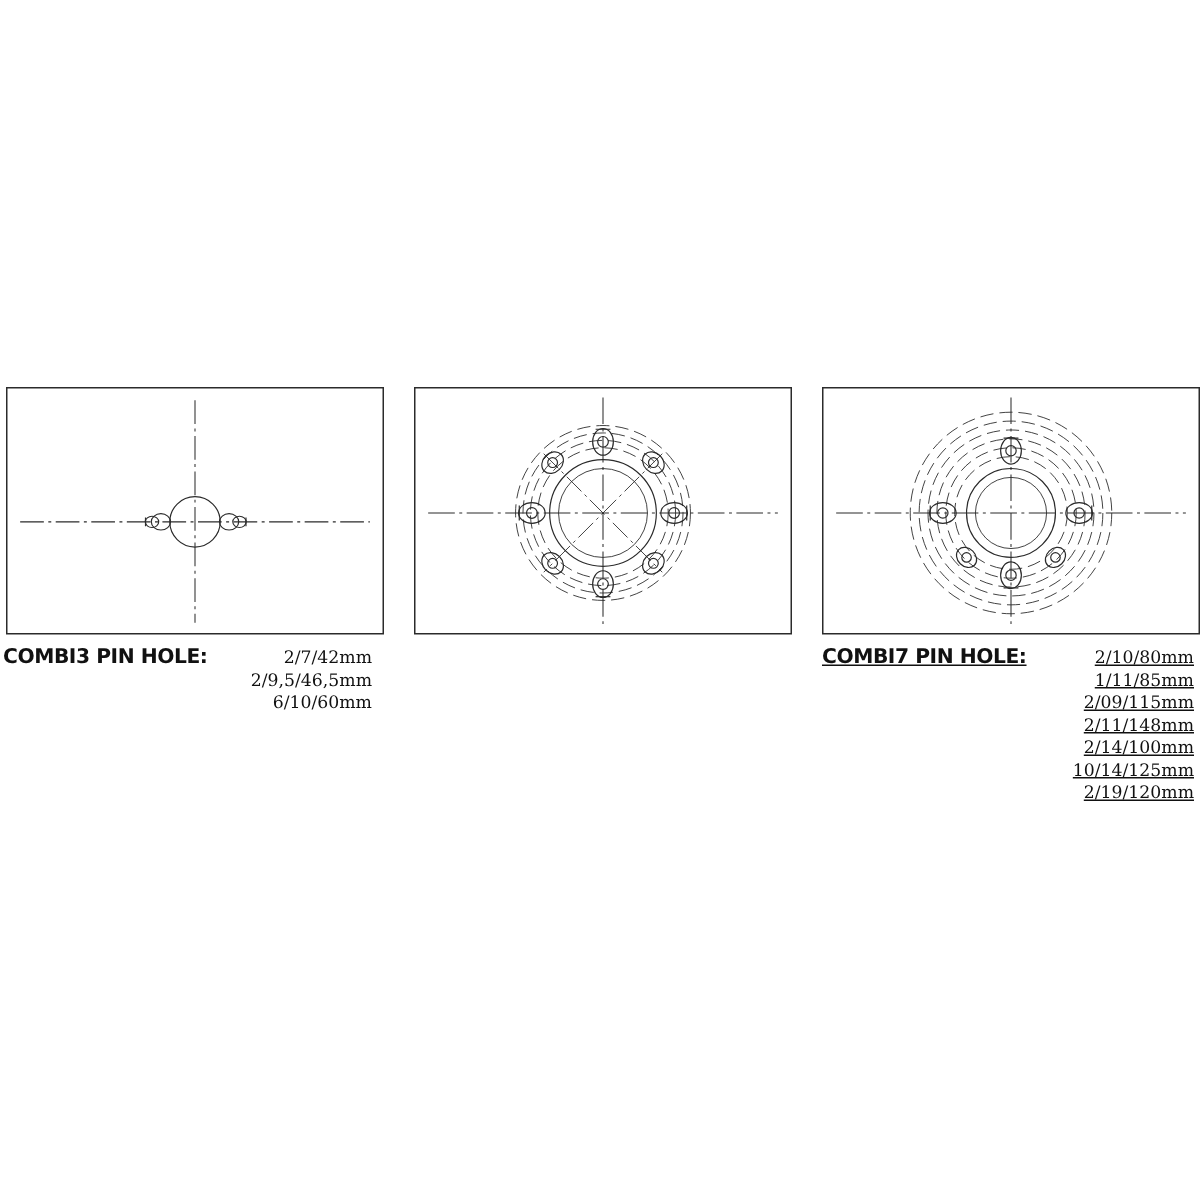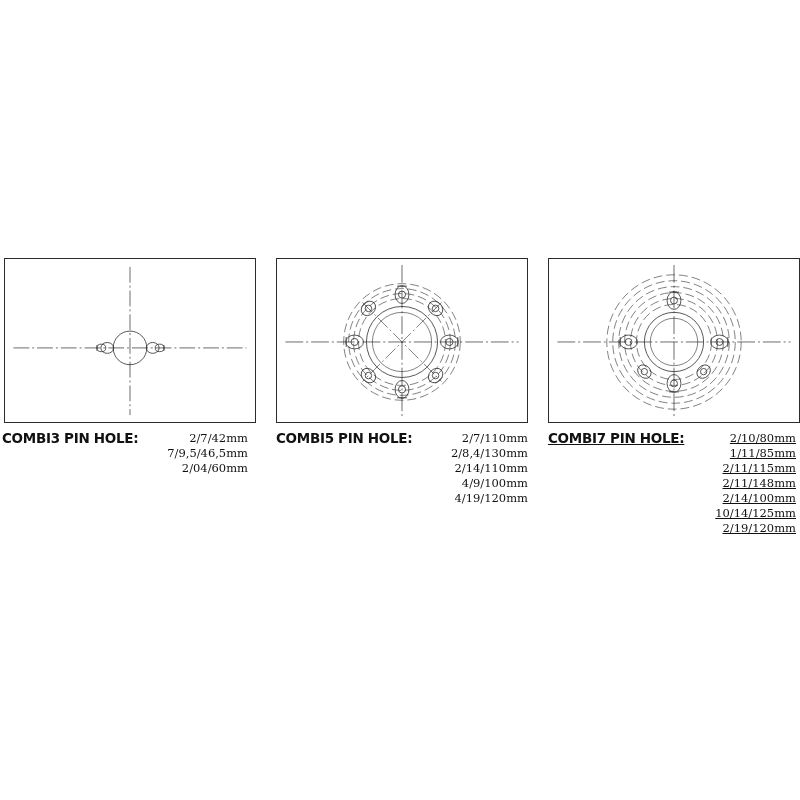--- a/index.html
+++ b/index.html
@@ -115,22 +115,22 @@
             <ellipse cx="149" cy="90" rx="6.5" ry="5.5"></ellipse>
             <ellipse cx="156" cy="90" rx="4.5" ry="3.8"></ellipse>
             <line x1="160.4" y1="87" x2="160.4" y2="93"></line>
           </g>
         </svg>
       </div>
       <div class="caption">
         <span class="caption-title">COMBI3 PIN HOLE:</span>
         <span class="spec-list">
           <span class="spec-item">2/7/42mm</span>
-          <span class="spec-item">7/9,5/46,5mm</span>
-          <span class="spec-item">2/04/60mm</span>
+          <span class="spec-item">2/9,5/46,5mm</span>
+          <span class="spec-item">6/10/60mm</span>
         </span>
       </div>
     </div>
 
     <div class="panel panel-2">
       <div class="figure-box">
         <svg viewBox="0 0 252 165" xmlns="http://www.w3.org/2000/svg">
           <g fill="none" stroke="#2b2b2b" stroke-width="0.8">
 
             <line x1="8" y1="84" x2="244" y2="84" stroke-dasharray="18,3,2,3" stroke-width="0.7"></line>
@@ -172,30 +172,20 @@
               <circle cx="160" cy="50" r="3.3"></circle>
 
               <ellipse cx="92" cy="118" rx="8" ry="6.5" transform="rotate(45 92 118)"></ellipse>
               <circle cx="92" cy="118" r="3.3"></circle>
 
               <ellipse cx="160" cy="118" rx="8" ry="6.5" transform="rotate(-45 160 118)"></ellipse>
               <circle cx="160" cy="118" r="3.3"></circle>
             </g>
           </g>
         </svg>
-      </div>
-      <div class="caption">
-        <span class="caption-title">COMBI5 PIN HOLE:</span>
-        <span class="spec-list">
-          <span class="spec-item">2/7/110mm</span>
-          <span class="spec-item">2/8,4/130mm</span>
-          <span class="spec-item">2/14/110mm</span>
-          <span class="spec-item">4/9/100mm</span>
-          <span class="spec-item">4/19/120mm</span>
-        </span>
       </div>
     </div>
 
     <div class="panel panel-3">
       <div class="figure-box">
         <svg viewBox="0 0 252 165" xmlns="http://www.w3.org/2000/svg">
           <g fill="none" stroke="#2b2b2b" stroke-width="0.8">
 
             <line x1="8" y1="84" x2="244" y2="84" stroke-dasharray="18,3,2,3" stroke-width="0.7"></line>
             <line x1="126" y1="6" x2="126" y2="160" stroke-dasharray="18,3,2,3" stroke-width="0.7"></line>
@@ -235,21 +225,21 @@
               <circle cx="156" cy="114" r="3.2"></circle>
             </g>
           </g>
         </svg>
       </div>
       <div class="caption">
         <span class="caption-title">COMBI7 PIN HOLE:</span>
         <span class="spec-list">
           <span class="spec-item">2/10/80mm</span>
           <span class="spec-item">1/11/85mm</span>
-          <span class="spec-item">2/11/115mm</span>
+          <span class="spec-item">2/09/115mm</span>
           <span class="spec-item">2/11/148mm</span>
           <span class="spec-item">2/14/100mm</span>
           <span class="spec-item">10/14/125mm</span>
           <span class="spec-item">2/19/120mm</span>
         </span>
       </div>
     </div>
 
   </div>
 </div>

